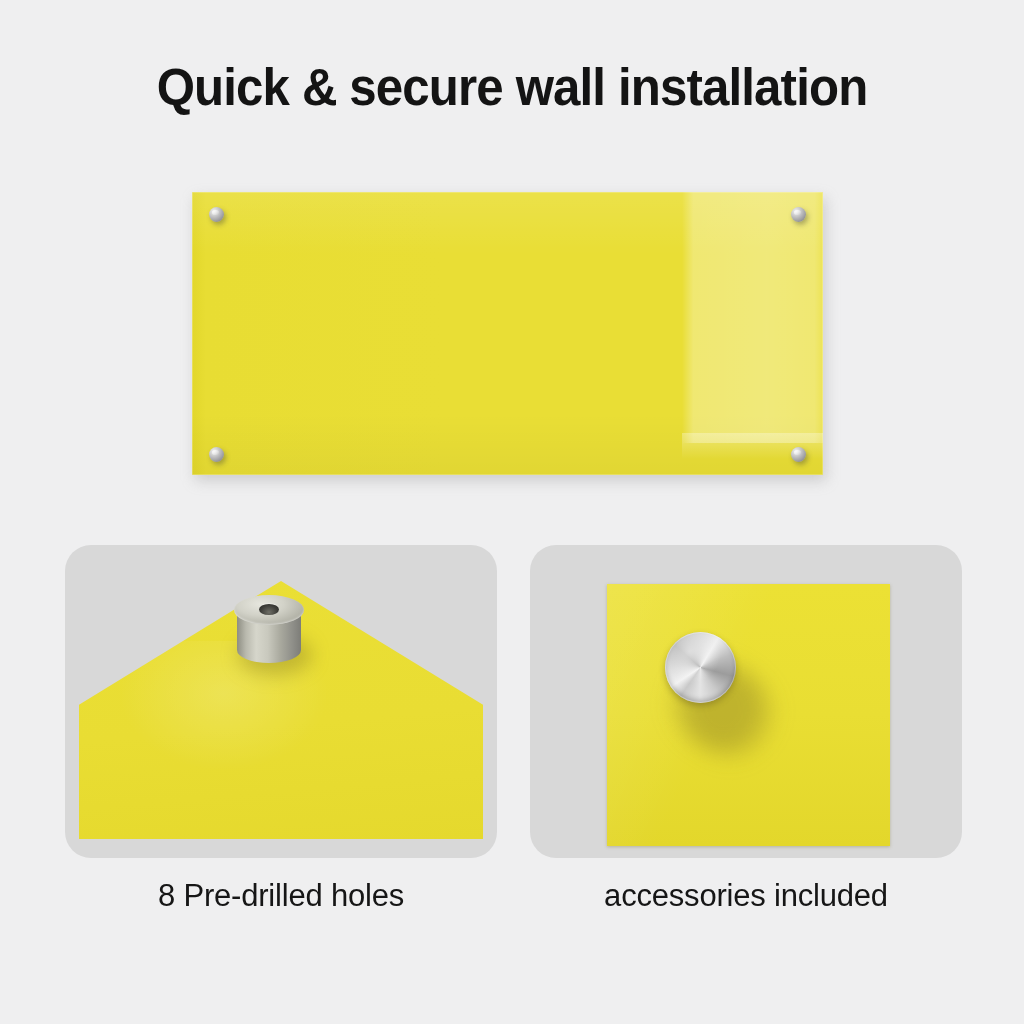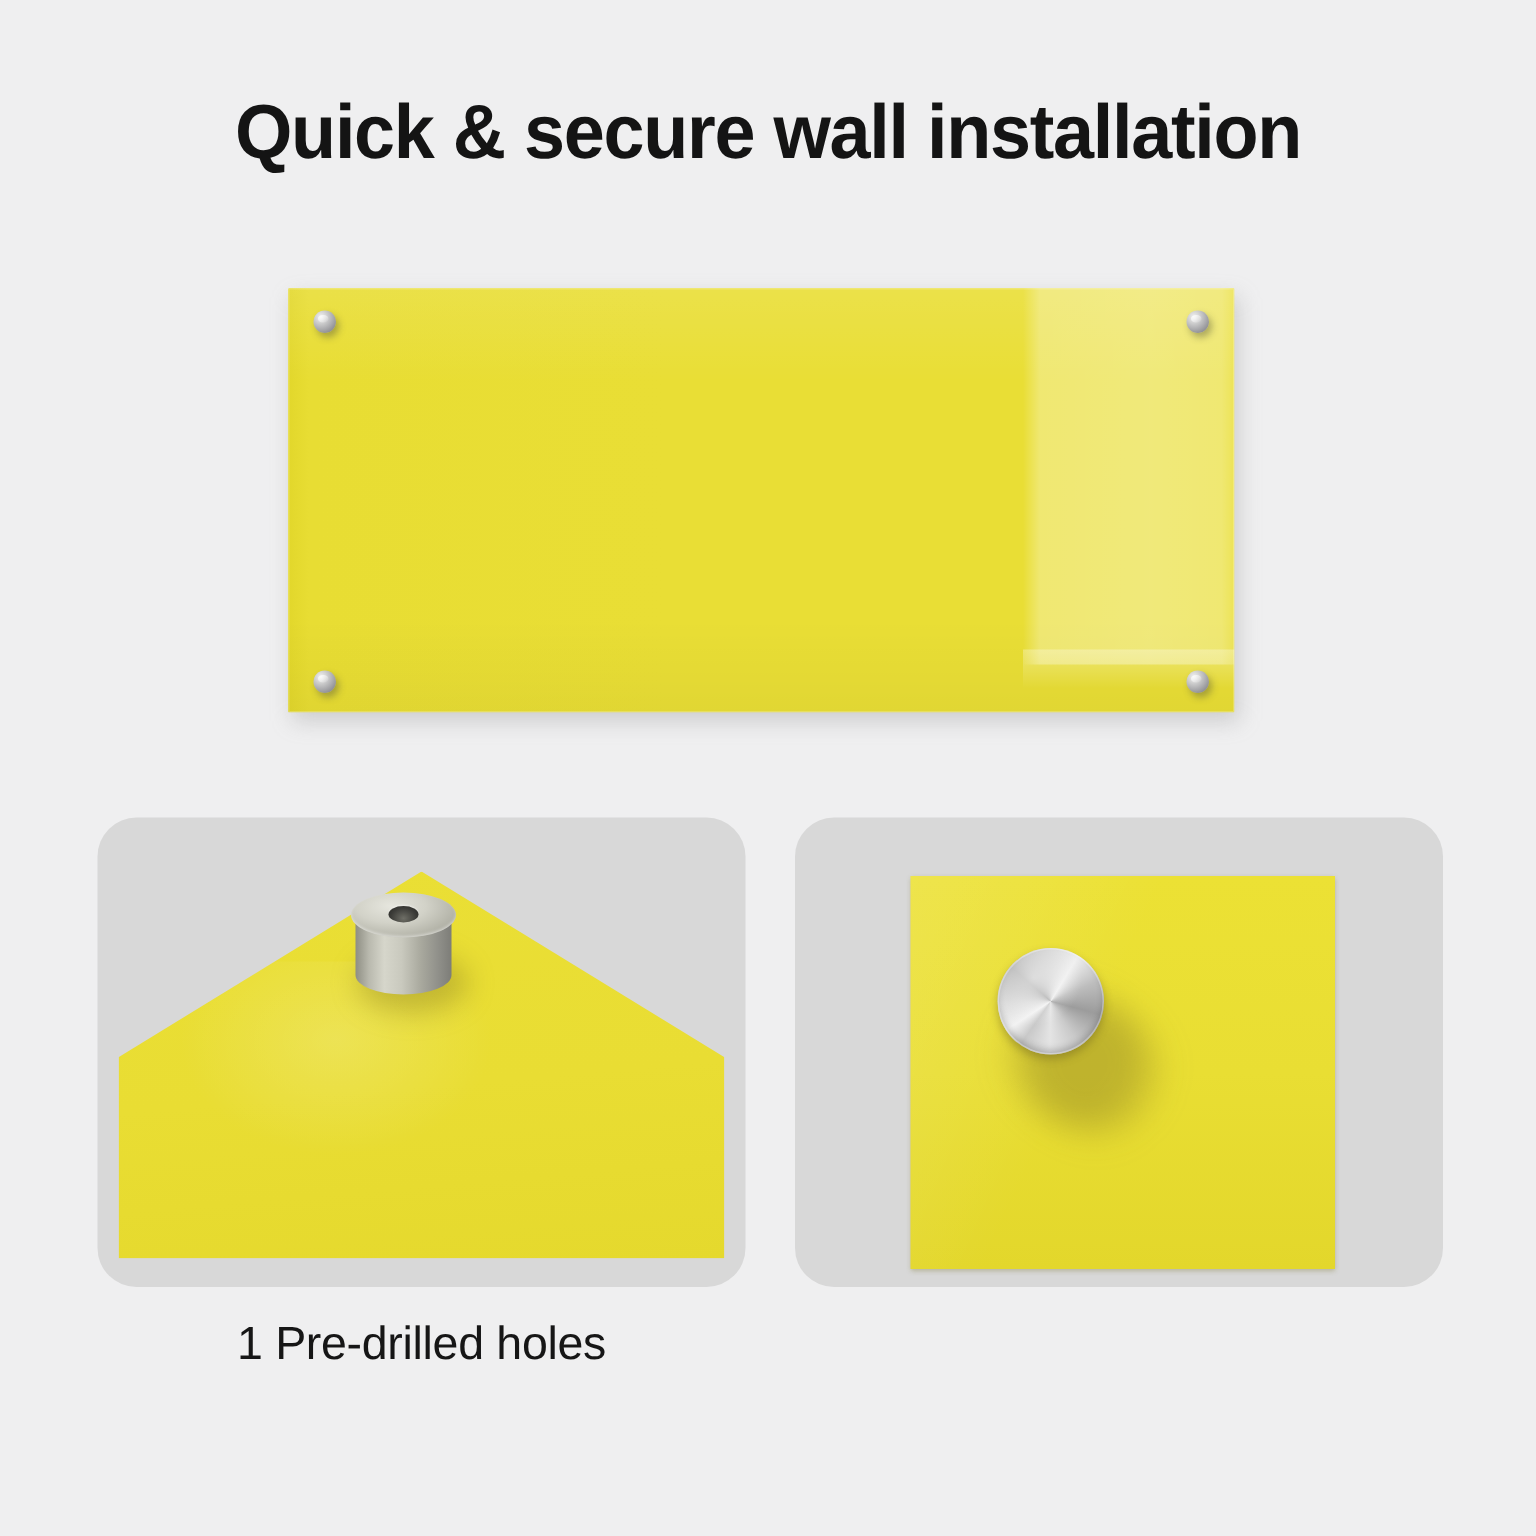--- a/index.html
+++ b/index.html
@@ -288,27 +288,28 @@
       <div class="house-sheen"></div>
     </div>
   </div>
   <div class="standoff">
     <div class="standoff-shadow"></div>
     <div class="standoff-body"></div>
     <div class="standoff-top">
       <div class="standoff-hole"></div>
     </div>
   </div>
-  <div class="caption caption-left">1 Pre-drilled holes</div>
+  <div class="caption caption-left">8 Pre-drilled holes</div>
 
   <div class="card card-right">
     <div class="panel">
       <div class="panel-sheen"></div>
     </div>
   </div>
   <div class="cap-shadow"></div>
   <div class="cap">
     <div class="cap-rim"></div>
   </div>
   <div class="caption caption-right">
+    <div>accessories included</div>
   </div>
 
 </div>
 
 </body></html>

